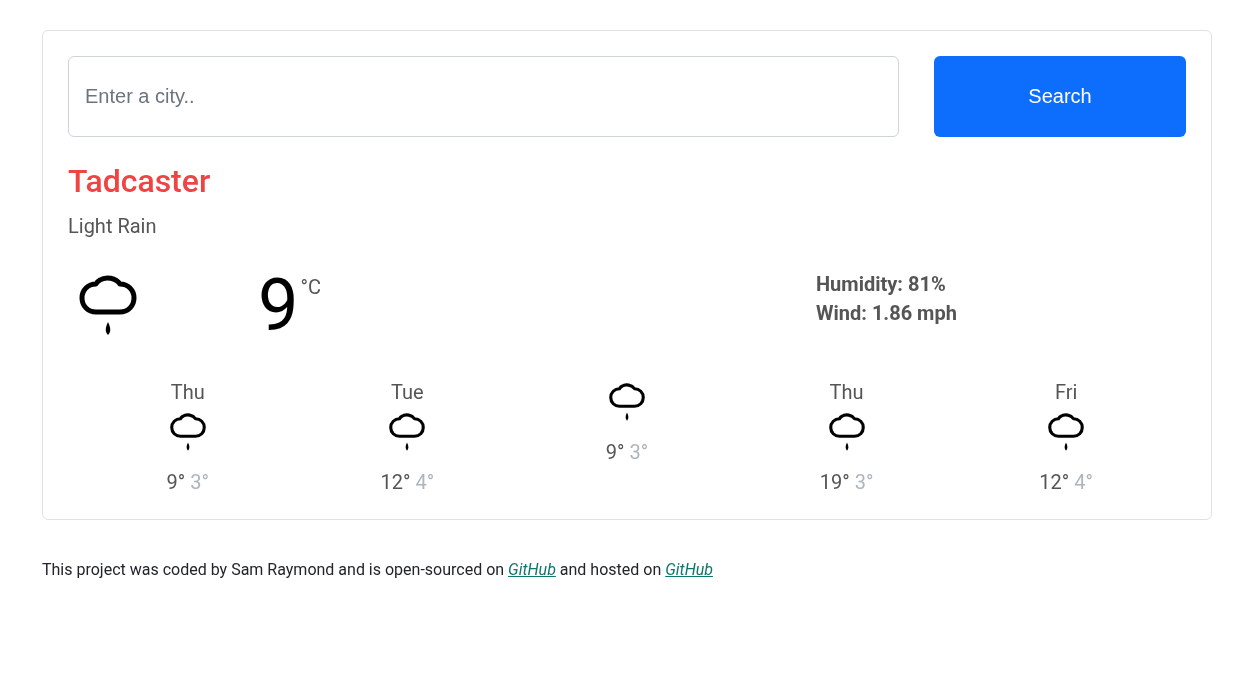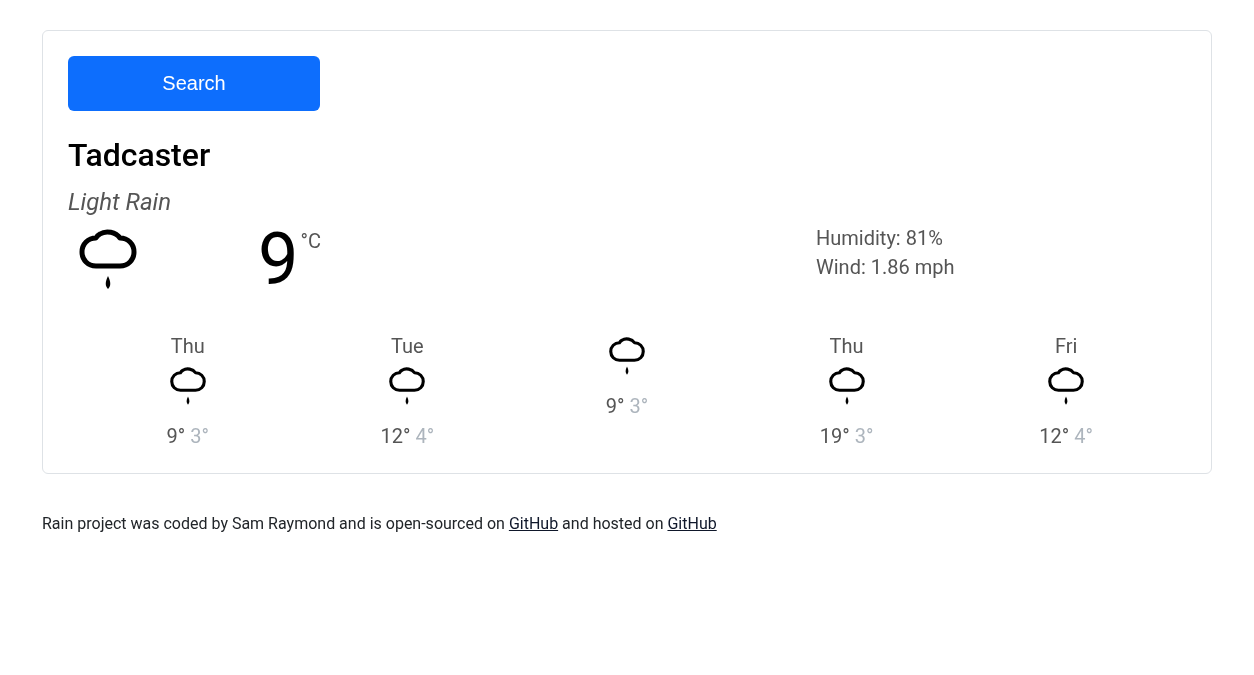--- a/index.html
+++ b/index.html
@@ -39,39 +39,38 @@
       color: #6c757d;
     }
     .search-button {
       width: 252px;
       background: #0d6efd;
       color: #fff;
       border: none;
       border-radius: 6px;
       font-size: 20px;
       cursor: pointer;
-      padding: 16px 20px;
+      padding: 29px 20px;
     }
     .city-name {
       font-size: 32px;
       font-weight: 500;
-      color: #000000;
+      color: #ef4444;
       margin-bottom: 12px;
     }
     .date-time {
       font-size: 20px;
       color: #555;
       line-height: 1.4;
     }
     .description {
-      font-size: 24px;
+      font-size: 20px;
       color: #555;
       line-height: 1.4;
-      margin-bottom: 4px;
-      font-style: italic;
+      margin-bottom: 30px;
     }
     .current-row {
       display: flex;
       align-items: flex-start;
       margin-bottom: 20px;
       min-height: 90px;
     }
     .current-left {
       display: flex;
       align-items: flex-start;
@@ -100,20 +99,21 @@
     .unit {
       font-size: 20px;
       color: #555;
       margin-top: 5px;
       margin-left: 2px;
     }
     .details {
       margin-left: auto;
       width: 370px;
       padding-top: 0;
+      font-weight: bold;
     }
     .detail-line {
       font-size: 20px;
       color: #555;
       line-height: 1.45;
     }
     .forecast-row {
       display: flex;
       justify-content: space-between;
       padding: 0 10px;
@@ -145,30 +145,32 @@
     .forecast-low {
       color: #adb5bd;
     }
     .footer {
       max-width: 1170px;
       margin: 40px auto;
       font-size: 16px;
       color: #212529;
     }
     .footer a {
-      color: #0f172a;
+      color: #0f766e;
       text-decoration: underline;
+      font-style: italic;
     }
   </style>
 </head>
 <body>
 
 <div class="weather-app">
 
   <div class="search-row">
+    <input type="text" class="search-input" placeholder="Enter a city.." style="">
     <button class="search-button">Search</button>
   </div>
 
   <h1 class="city-name">Tadcaster</h1>
 
 
   <div class="description">Light Rain</div>
 
   <div class="current-row">
     <div class="current-left">
@@ -256,14 +258,14 @@
       <div class="forecast-temps">
         <span class="forecast-high">12°</span>
         <span class="forecast-low">4°</span>
       </div>
     </div>
   </div>
 
 </div>
 
 <div class="footer">
-  <span>Rain project was coded by Sam Raymond and is open-sourced on </span><a href="#">GitHub</a><span> and hosted on </span><a href="#">GitHub</a>
+  <span>This project was coded by Sam Raymond and is open-sourced on </span><a href="#">GitHub</a><span> and hosted on </span><a href="#">GitHub</a>
 </div>
 
 </body></html>

